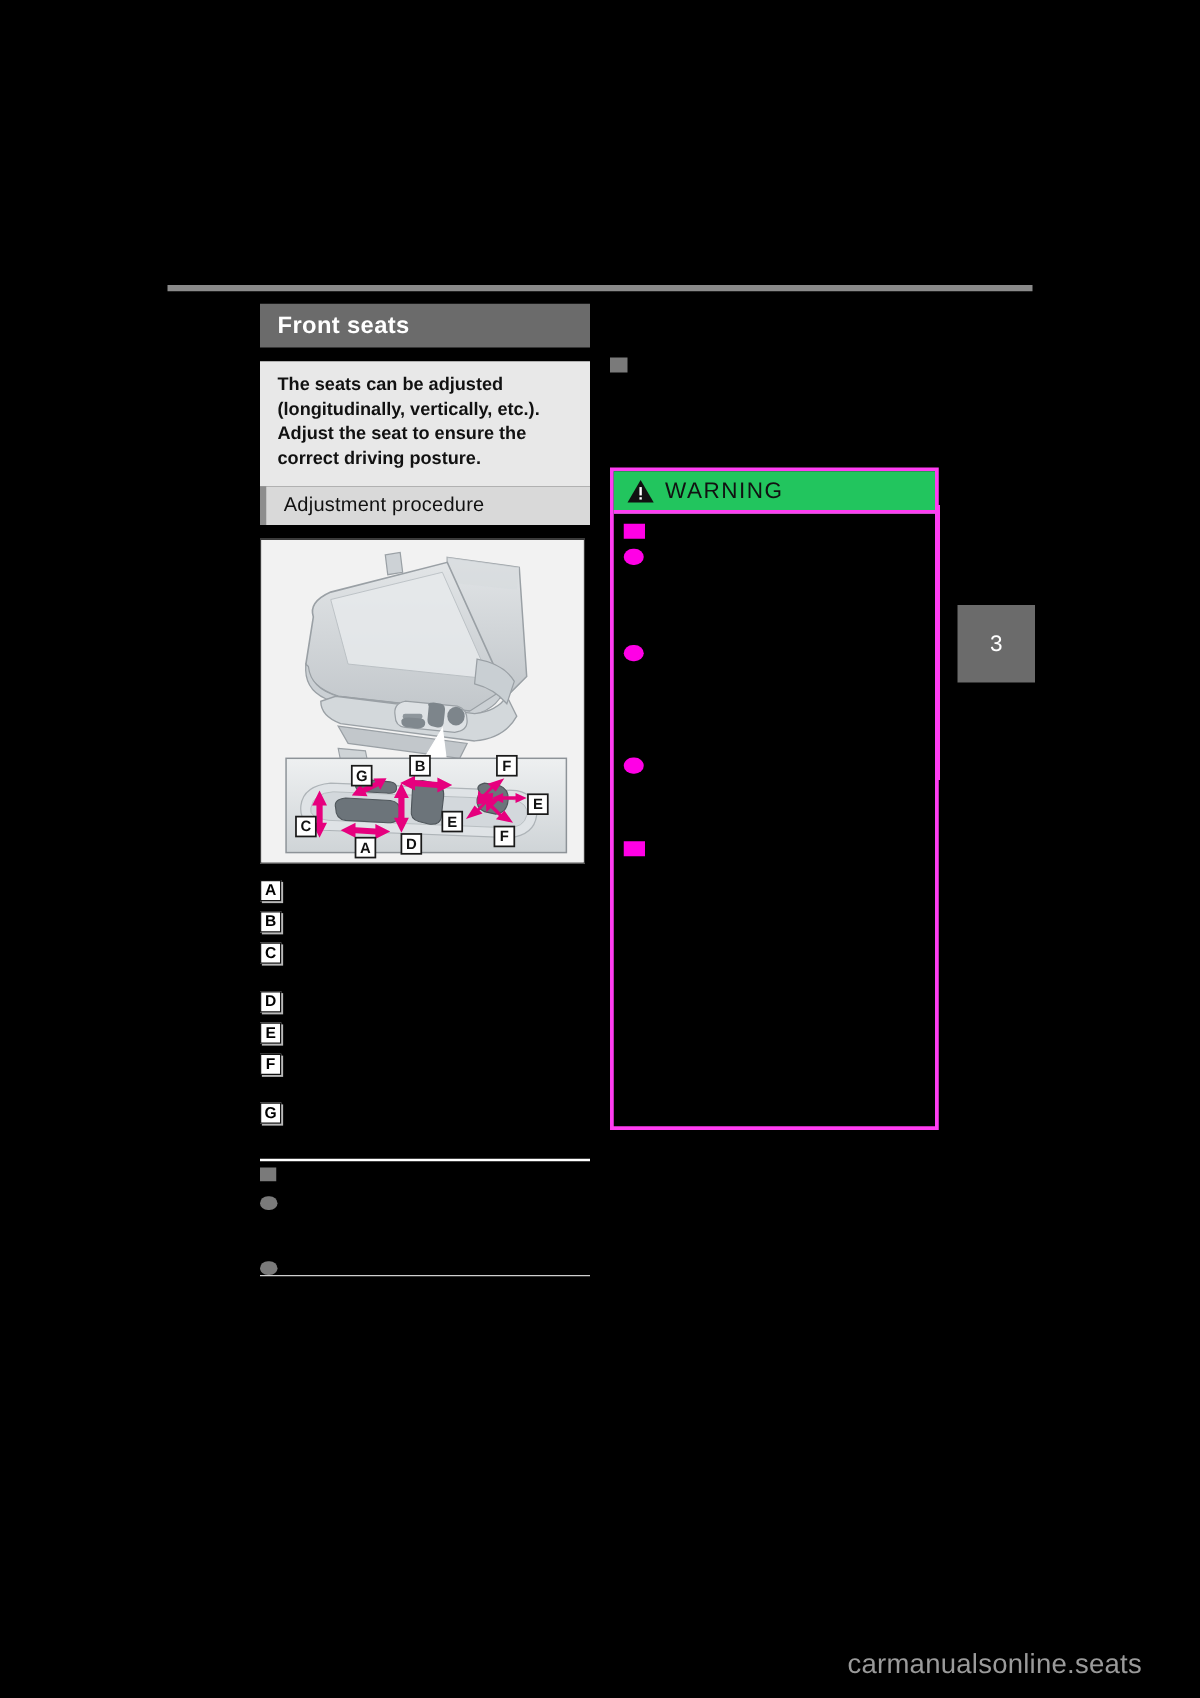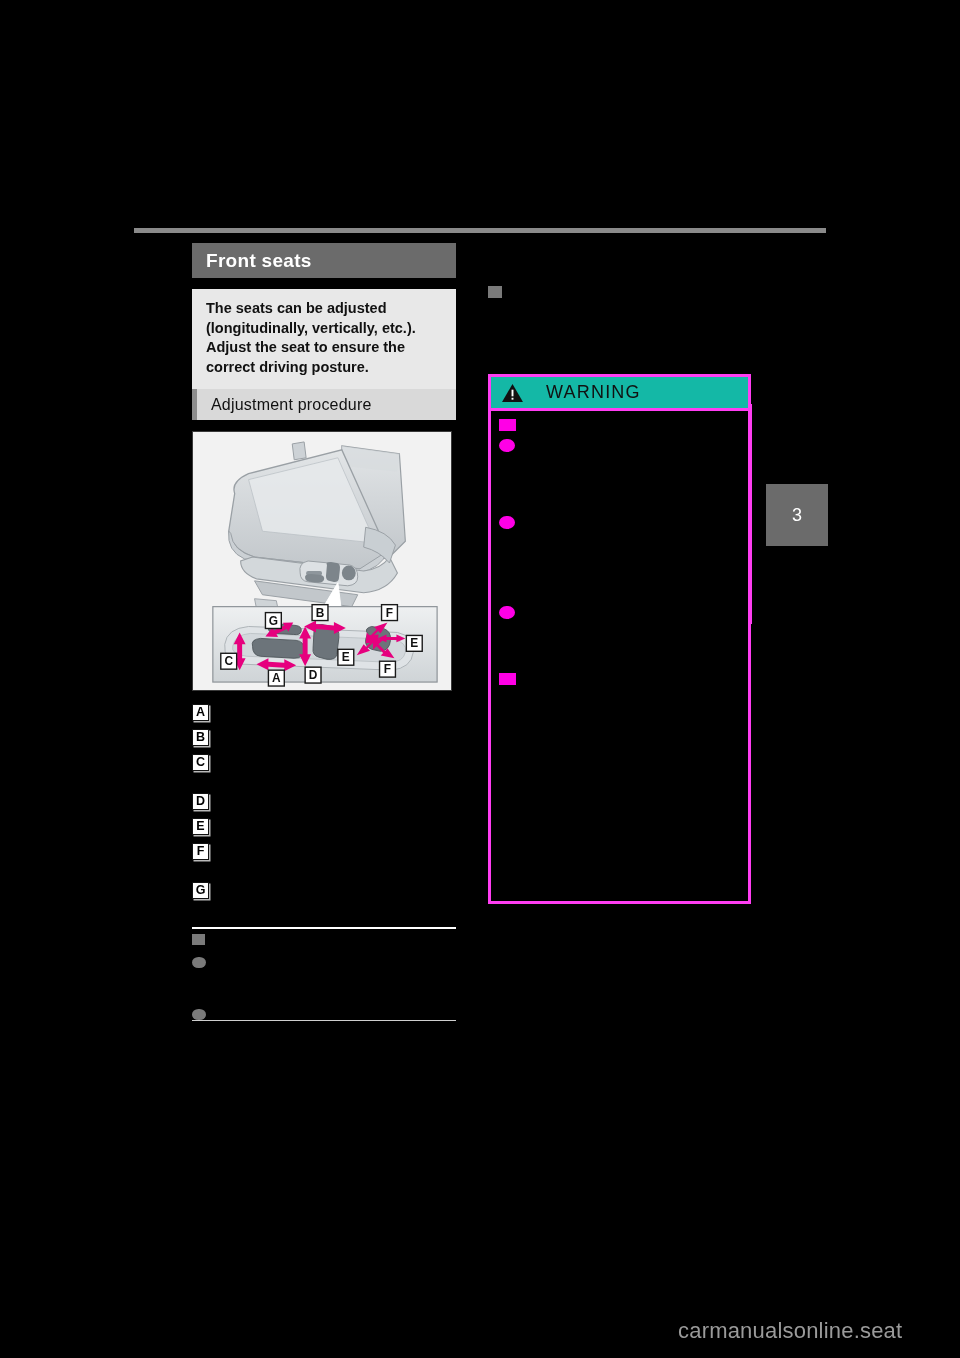--- a/index.html
+++ b/index.html
@@ -13,21 +13,21 @@
   
   .page { position:absolute; inset:0; background:#000; }
 
   
   .top-rule {
     position:absolute; left:134px; top:228px; width:692px; height:5px;
     background:#8a8a8a;
   }
 
   
-  .col-left  { position:absolute; left:192px; top:243px; width:264px; }
+  .col-left  { position:absolute; left:208px; top:243px; width:264px; }
   .col-right { position:absolute; left:488px; top:243px; width:268px; }
 
   
   .section-title {
     background:#6b6b6b; color:#ffffff;
     font-size:19px; font-weight:bold; letter-spacing:.3px;
     padding:7px 14px 9px 14px;
     height:35px; line-height:21px;
     margin-bottom:11px;
   }
@@ -113,22 +113,22 @@
   .right-note-text { font-size:13.5px; line-height:17px; color:#000; flex:1; }
 
   
   .warning-box {
     position:absolute; left:488px; top:374px;
     width:263px; height:530px;
     border:3px solid #ff3df2;
     background:#000;
   }
   .warning-head {
-    display:flex; align-items:center; gap:22px;
-    background:#14b8a6;
+    display:flex; align-items:center; gap:8px;
+    background:#22c55e;
     height:34px;
     padding:0 10px;
     border-bottom:3px solid #ff3df2;
   }
   .warn-tri { width:23px; height:20px; display:block; }
   .warning-head-text {
     font-size:18px; color:#111; letter-spacing:1.2px;
     font-family:"Liberation Sans", sans-serif;
   }
   .warning-body { padding:6px 8px 8px 8px; position:relative; }
@@ -390,15 +390,15 @@
       <div class="w-sq-row g3">
         <span class="w-sq"></span>
         <span class="w-text"></span>
       </div>
     </div>
   </div>
 
   <div class="tab-rule"></div>
   <div class="chapter-tab">3</div>
 
-  <div class="watermark">carmanualsonline.seat</div>
+  <div class="watermark">carmanualsonline.seats</div>
 
 </div>
 
 </body></html>

